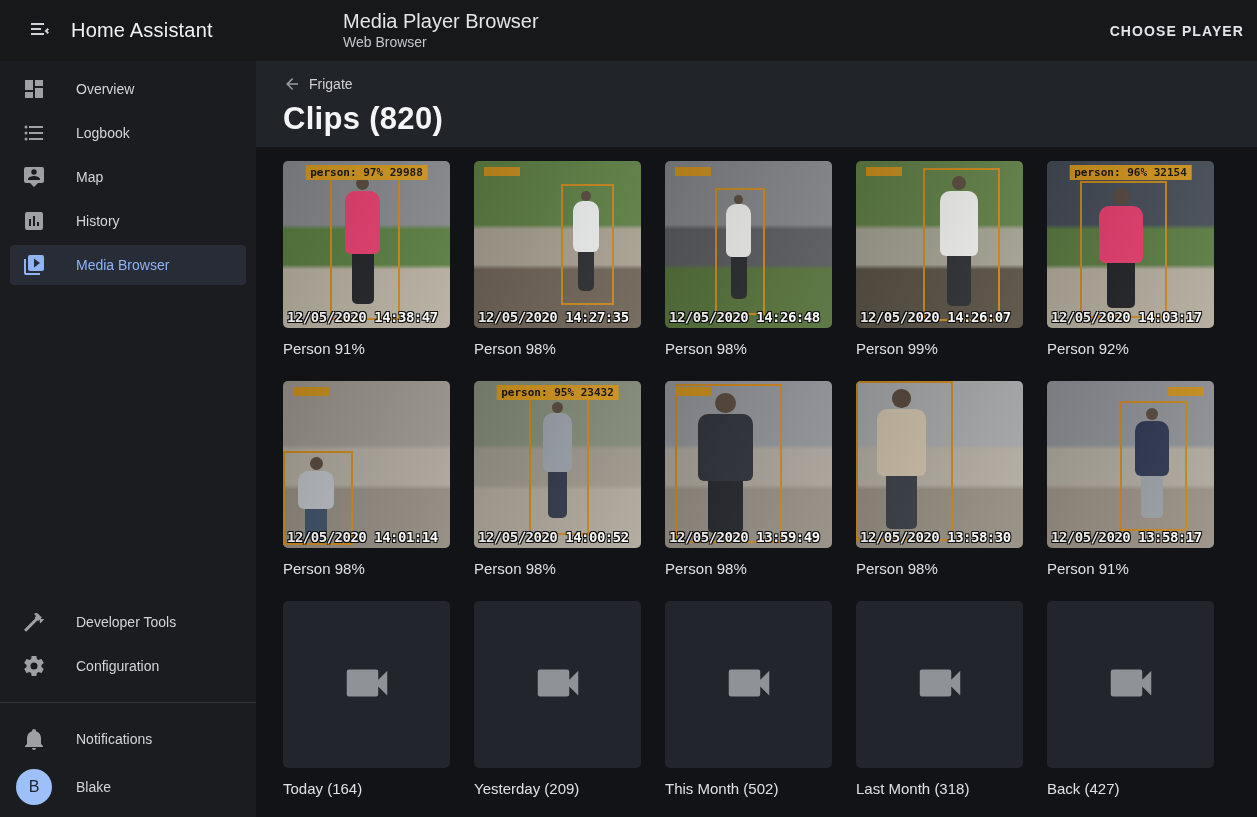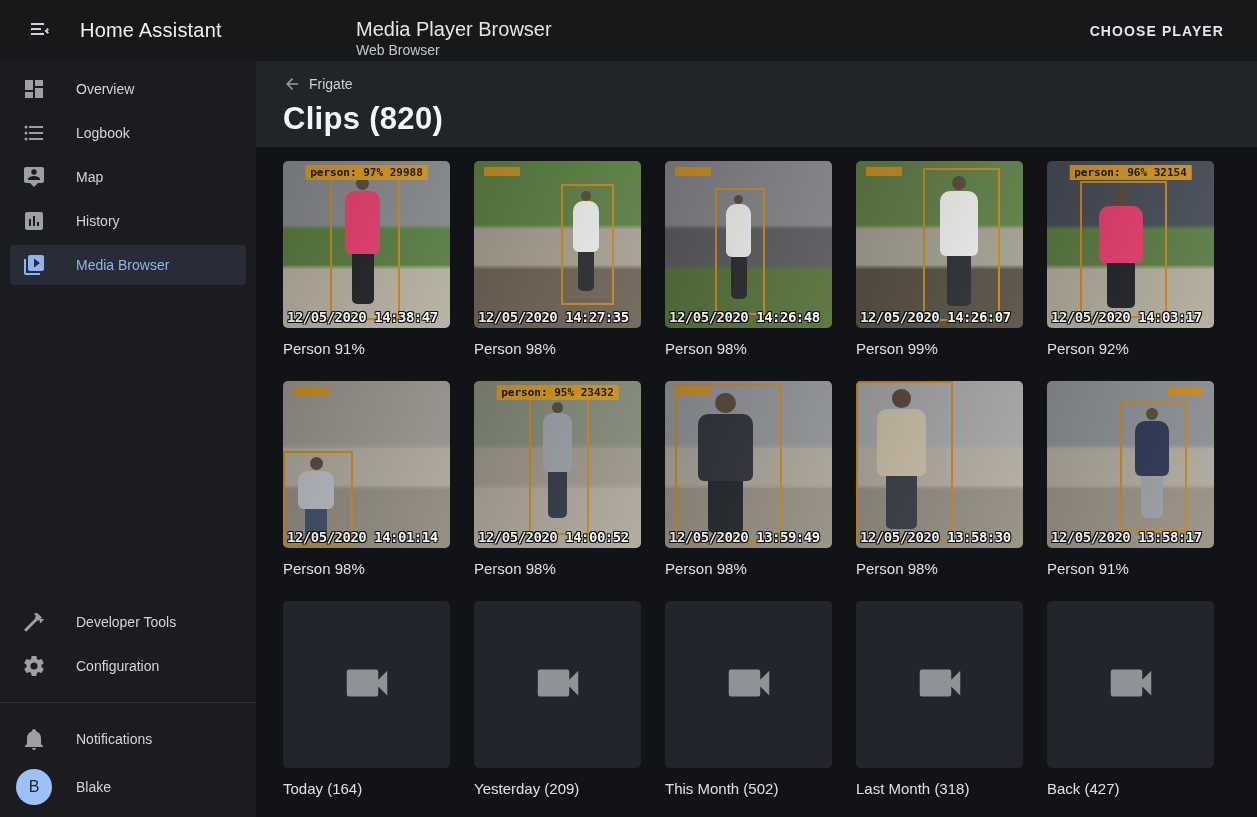--- a/index.html
+++ b/index.html
@@ -7,25 +7,25 @@
               font-family:"Liberation Sans", sans-serif; }
 
   .app { width:1257px; height:817px; display:flex; flex-direction:column; }
 
   
   .topbar { height:61px; flex:0 0 61px; background:#17181a; display:flex; align-items:center;
             position:relative; color:#e9eaec; }
   .menu-btn { width:48px; height:48px; margin-left:16px; border:none; background:transparent;
               display:flex; align-items:center; justify-content:center; cursor:pointer; }
   .menu-btn svg { width:24px; height:24px; fill:#cfd2d6; }
-  .app-title { font-size:20px; color:#f1f2f3; margin-left:16px; letter-spacing:.2px; }
-  .page-title-block { position:absolute; left:356px; top:9px;margin-top:8px; }
+  .app-title { font-size:20px; color:#f1f2f3; margin-left:7px; letter-spacing:.2px; }
+  .page-title-block { position:absolute; left:343px; top:9px; }
   .page-title { font-size:20px; color:#e4e5e7; line-height:24px; }
   .page-subtitle { font-size:14px; color:#c4c6c9; line-height:19px; }
-  .choose-player { margin-left:auto; margin-right:25px; background:transparent; border:none;
+  .choose-player { margin-left:auto; margin-right:5px; background:transparent; border:none;
                    color:#e2e4e7; font-size:14px; font-weight:700; letter-spacing:1.1px;
                    font-family:"Liberation Sans", sans-serif; cursor:pointer; padding:8px; }
 
   
   .shell { flex:1; display:flex; min-height:0; }
 
   
   .sidebar { width:256px; flex:0 0 256px; background:#1b1c1f; display:flex; flex-direction:column;
              padding-top:4px; }
   .side-item { height:40px; margin:4px 10px; border-radius:4px; display:flex; align-items:center;

